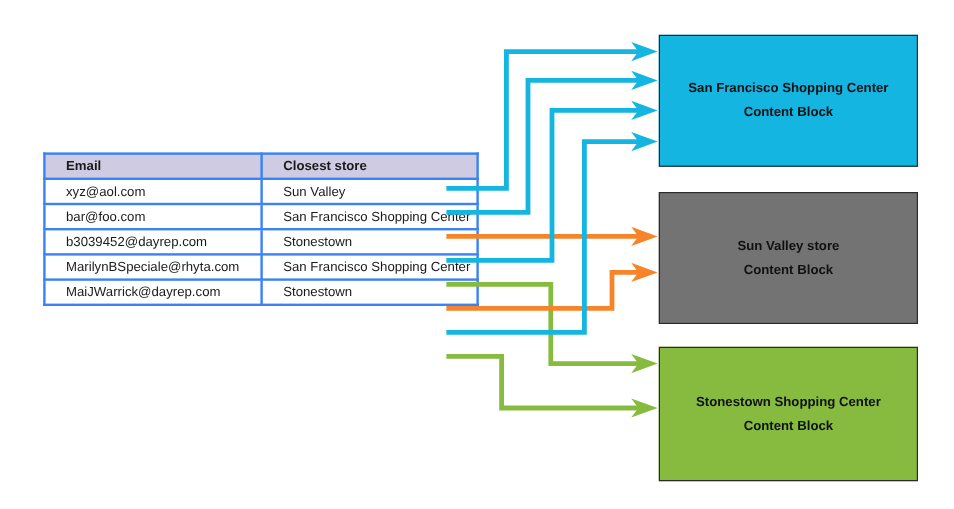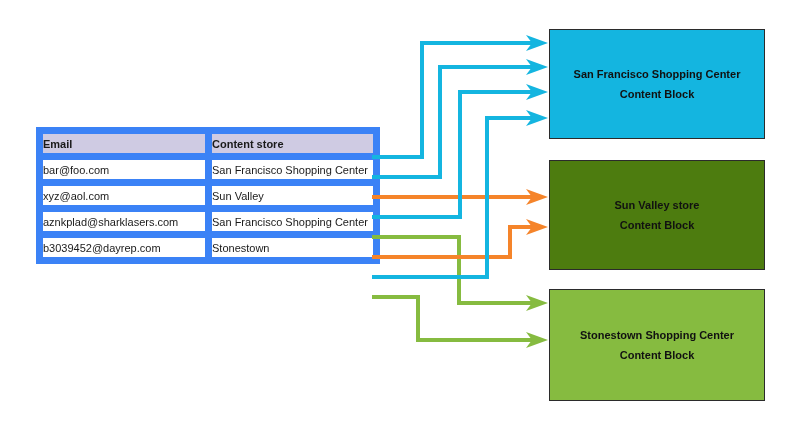--- a/index.html
+++ b/index.html
@@ -1,55 +1,59 @@
 <!DOCTYPE html>
 <html><head>
   <meta charset="utf-8">
   <style>
     html, body { margin: 0; padding: 0; background: #ffffff; }
     body { width: 795px; height: 424px; position: relative; overflow: hidden;
            font-family: "Liberation Sans", "DejaVu Sans", sans-serif; }
     .tbl { position: absolute; left: 36px; top: 127px; border-collapse: collapse; font-size: 11px; color: #1a1a1a; }
-    .tbl td, .tbl th { border: 7px solid #3b82f6; padding: 0 0 0 0; height: 19px; text-align: left; white-space: nowrap; }
+    .tbl td, .tbl th { border: 2px solid #3b82f6; padding: 0 0 0 17px; height: 19px; text-align: left; white-space: nowrap; }
     .tbl th { background: #cfcbe3; font-weight: bold; }
     .tbl .c1 { width: 162px; }
     .tbl .c2 { width: 161px; }
     .box { position: absolute; left: 549px; width: 216px; height: 110px; border: 1px solid #2b2b2b;
            display: flex; flex-direction: column; justify-content: center; align-items: center;
            font-weight: bold; font-size: 11px; color: #111; text-align: center; line-height: 20px; box-sizing: border-box; }
     #box-sf { top: 29px; background: #14b5e0; }
-    #box-sv { top: 160px; background: #4d7c0f; }
+    #box-sv { top: 160px; background: #737373; }
     #box-st { top: 289px; background: #86bb40; height: 112px; }
     svg.arrows { position: absolute; left: 0; top: 0; }
   </style>
 </head>
 <body>
 
 <table class="tbl">
   <thead>
     <tr>
       <th class="c1">Email</th>
-      <th class="c2">Content store</th>
+      <th class="c2">Closest store</th>
     </tr>
   </thead>
   <tbody>
+    <tr>
+        <td>xyz@aol.com</td>
+        <td>Sun Valley</td>
+      </tr>
     <tr>
         <td>bar@foo.com</td>
         <td>San Francisco Shopping Center</td>
       </tr>
     <tr>
-        <td>xyz@aol.com</td>
-        <td>Sun Valley</td>
+        <td>b3039452@dayrep.com</td>
+        <td>Stonestown</td>
       </tr>
     <tr>
-        <td>aznkplad@sharklasers.com</td>
+        <td>MarilynBSpeciale@rhyta.com</td>
         <td>San Francisco Shopping Center</td>
       </tr>
     <tr>
-        <td>b3039452@dayrep.com</td>
+        <td>MaiJWarrick@dayrep.com</td>
         <td>Stonestown</td>
       </tr>
   </tbody>
 </table>
 
 <svg class="arrows" width="795" height="424">
   <g id="arrow-layer">
       <path d="M372,157 H422 V43 H534" fill="none" stroke="#14b5e0" stroke-width="4"></path>
       <polygon points="526,35 548,43 526,51 532,43" fill="#14b5e0"></polygon>
       <path d="M372,177 H440 V67 H534" fill="none" stroke="#14b5e0" stroke-width="4"></path>

